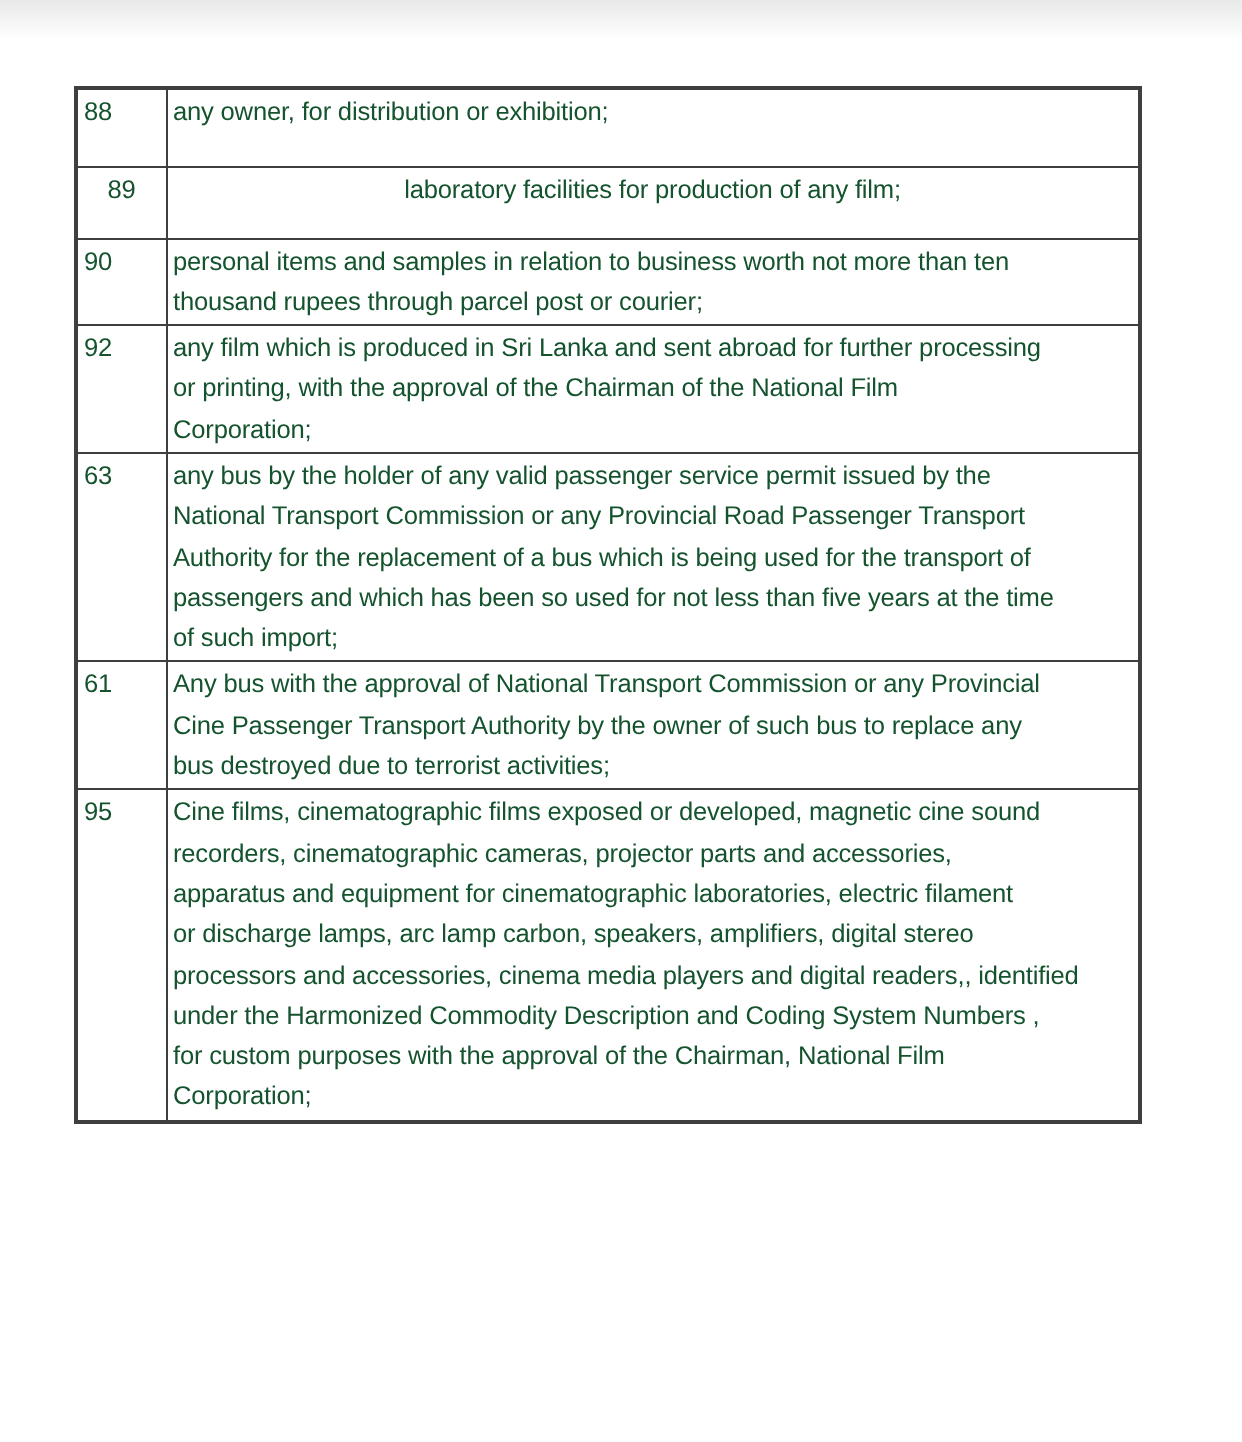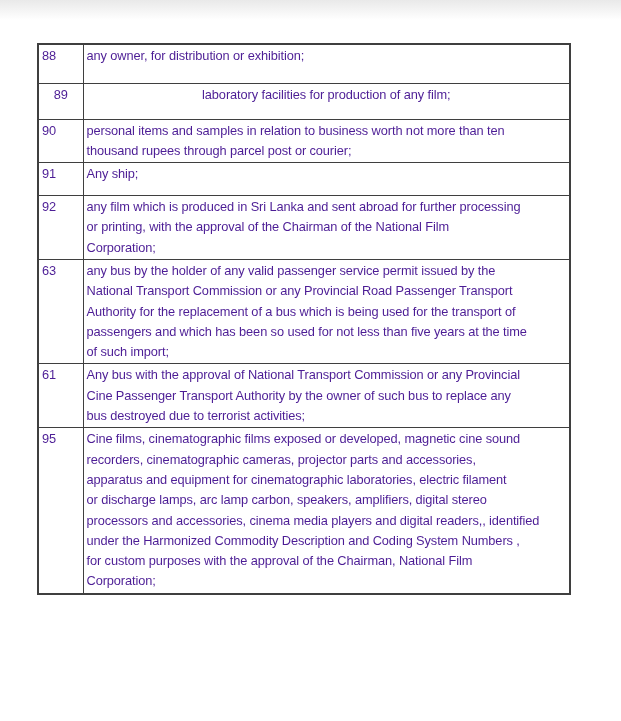--- a/index.html
+++ b/index.html
@@ -32,21 +32,21 @@
     table-layout: fixed;
     border: 2px solid #3f3f3f;
   }
   table.doc-table td {
     border: 1.5px solid #3f3f3f;
     vertical-align: top;
     padding: 1px 3px 1px 3px;
     font-size: 12.8px;
     line-height: 20.3px;
     letter-spacing: -0.1px;
-    color: #4c1d95;
+    color: #14532d;
   }
   td.num-cell {
     padding-left: 2px;
   }
   td.desc-cell {
     white-space: pre-wrap;
     overflow: hidden;
   }
   tr.h39 { height: 39px; }
   tr.h36 { height: 36px; text-align: center; }
@@ -70,24 +70,20 @@
       </tr>
       <tr class="h36">
         <td class="num-cell">89</td>
         <td class="desc-cell">laboratory facilities for production of any film;</td>
       </tr>
       <tr class="h39">
         <td class="num-cell">90</td>
         <td class="desc-cell">personal items and samples in relation to business worth not more than ten
 thousand rupees through parcel post or courier;</td>
       </tr>
-      <tr class="h33">
-        <td class="num-cell">91</td>
-        <td class="desc-cell">Any ship;</td>
-      </tr>
       <tr>
         <td class="num-cell">92</td>
         <td class="desc-cell">any film which is produced in Sri Lanka and sent abroad for further processing
 or printing, with the approval of the Chairman of the National Film
 Corporation;</td>
       </tr>
       <tr>
         <td class="num-cell">63</td>
         <td class="desc-cell">any bus by the holder of any valid passenger service permit issued by the
 National Transport Commission or any Provincial Road Passenger Transport

